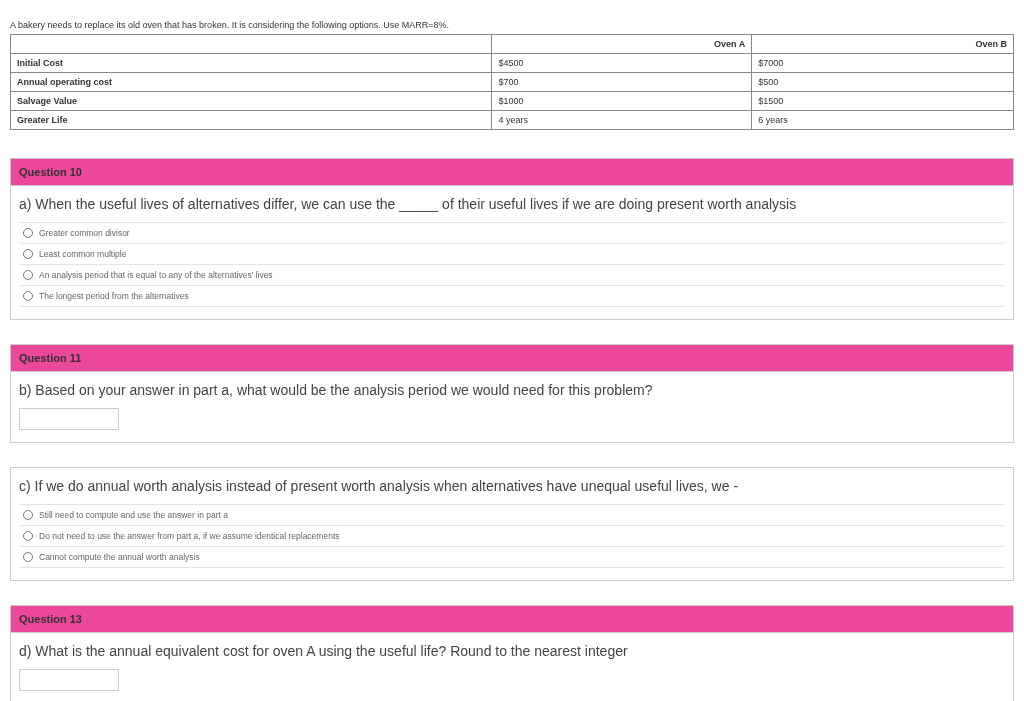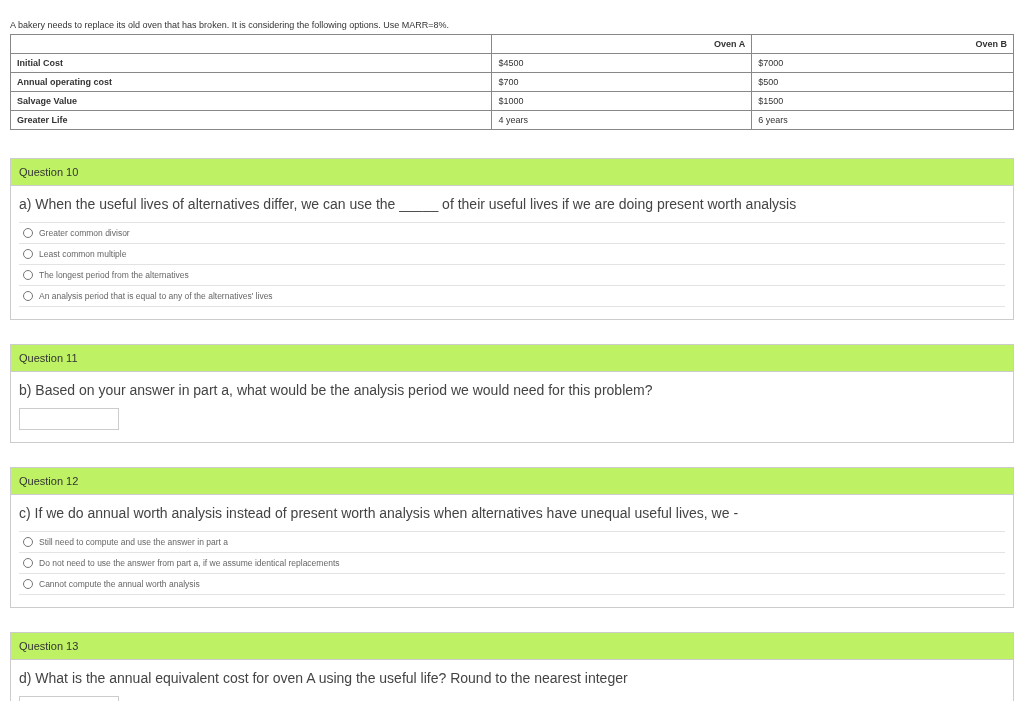--- a/index.html
+++ b/index.html
@@ -29,25 +29,25 @@
     font-size: 9px;
   }
   table.data .rowlabel { width: 48%; font-weight: bold; margin-left: 36px; }
   table.data .colhead { font-weight: bold; text-align: right; }
   table.data tr:first-child td:first-child { border-top: 1px solid #888; }
   .question-block {
     border: 1px solid #ccc;
     margin: 0 0 24px 0;
   }
   .question-header {
-    background: #bef264;
+    background: #ec4899;
     border-bottom: 1px solid #ccc;
     padding: 7px 8px;
     font-size: 11px;
-    font-weight: normal;
+    font-weight: bold;
   }
   .question-body {
     padding: 10px 8px 12px 8px;
   }
   .prompt {
     font-size: 14px;
     margin: 0 0 10px 0;
     color: #444;
   }
   .options { }
@@ -118,40 +118,39 @@
       <label class="option-row">
         <input type="radio" name="q10" style="">
         <span>Greater common divisor</span>
       </label>
       <label class="option-row">
         <input type="radio" name="q10" style="">
         <span>Least common multiple</span>
       </label>
       <label class="option-row">
         <input type="radio" name="q10" style="">
-        <span>The longest period from the alternatives</span>
+        <span>An analysis period that is equal to any of the alternatives' lives</span>
       </label>
       <label class="option-row">
         <input type="radio" name="q10" style="">
-        <span>An analysis period that is equal to any of the alternatives' lives</span>
+        <span>The longest period from the alternatives</span>
       </label>
     </div>
   </div>
 </div>
 
 <div class="question-block">
   <div class="question-header">Question 11</div>
   <div class="question-body">
     <div class="prompt">b) Based on your answer in part a, what would be the analysis period we would need for this problem?</div>
     <input class="text-input" type="text" style="">
   </div>
 </div>
 
 <div class="question-block">
-  <div class="question-header">Question 12</div>
   <div class="question-body">
     <div class="prompt">c) If we do annual worth analysis instead of present worth analysis when alternatives have unequal useful lives, we -</div>
     <div class="options">
       <label class="option-row">
         <input type="radio" name="q12" style="">
         <span>Still need to compute and use the answer in part a</span>
       </label>
       <label class="option-row">
         <input type="radio" name="q12" style="">
         <span>Do not need to use the answer from part a, if we assume identical replacements</span>

